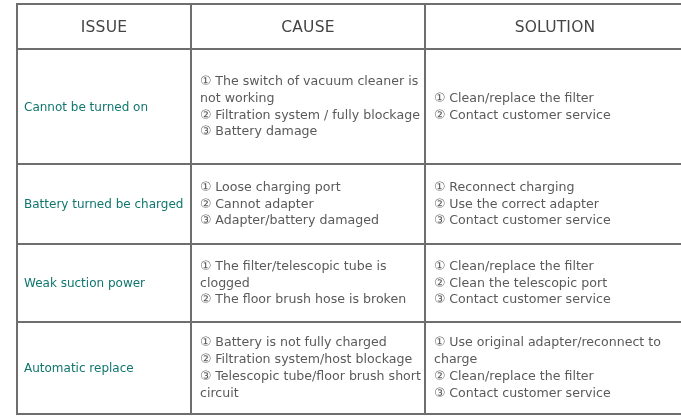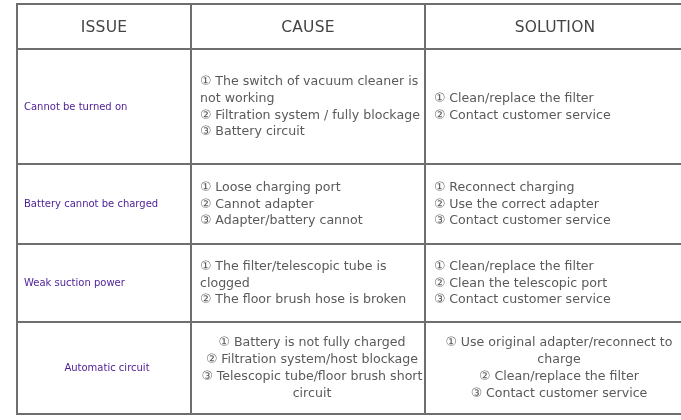--- a/index.html
+++ b/index.html
@@ -4,27 +4,27 @@
 <style>
   html, body { margin: 0; padding: 0; background: #ffffff; }
   body { width: 681px; height: 420px; position: relative; overflow: hidden;
          font-family: "DejaVu Sans", "Liberation Sans", sans-serif; color: #555555; }
   table.ts { position: absolute; left: 16px; top: 3px; width: 668px;
              border-collapse: collapse; table-layout: fixed; }
   table.ts td, table.ts th { border: 2px solid #6e6e6e; padding: 0; vertical-align: middle; }
   col.c1 { width: 174px; } col.c2 { width: 234px; } col.c3 { width: 260px; }
   th { height: 43px; font-weight: normal; font-size: 15.5px; color: #444444;
        text-align: center; letter-spacing: 0.2px; }
-  td.issue { font-size: 10px; padding-left: 6px !important; line-height: 20px; color: #4c1d95; }
+  td.issue { font-size: 12px; padding-left: 6px !important; line-height: 20px; color: #0f766e; }
   td.list { font-size: 12.6px; line-height: 16.8px; padding-left: 8px !important; color: #5a5a5a; }
   td.list div { white-space: normal; }
   tr.r1 td { height: 113px; }
   tr.r2 td { height: 78px; }
   tr.r3 td { height: 76px; margin-left: 24px; }
-  tr.r4 td { height: 90px; text-align: center; }
+  tr.r4 td { height: 90px; }
 </style>
 </head>
 <body>
 
 <table class="ts">
   <colgroup>
       <col class="c1">
       <col class="c2">
       <col class="c3">
     </colgroup>
@@ -34,54 +34,54 @@
       <th>CAUSE</th>
       <th>SOLUTION</th>
     </tr>
   </thead>
   <tbody>
     <tr class="r1">
       <td class="issue">Cannot be turned on</td>
       <td class="list">
         <div>① The switch of vacuum cleaner is not working</div>
         <div>② Filtration system / fully blockage</div>
-        <div>③ Battery circuit</div>
+        <div>③ Battery damage</div>
       </td>
       <td class="list">
         <div>① Clean/replace the filter</div>
         <div>② Contact customer service</div>
       </td>
     </tr>
     <tr class="r2">
-      <td class="issue">Battery cannot be charged</td>
+      <td class="issue">Battery turned be charged</td>
       <td class="list">
         <div>① Loose charging port</div>
         <div>② Cannot adapter</div>
-        <div>③ Adapter/battery cannot</div>
+        <div>③ Adapter/battery damaged</div>
       </td>
       <td class="list">
         <div>① Reconnect charging</div>
         <div>② Use the correct adapter</div>
         <div>③ Contact customer service</div>
       </td>
     </tr>
     <tr class="r3">
       <td class="issue">Weak suction power</td>
       <td class="list">
         <div>① The filter/telescopic tube is clogged</div>
         <div>② The floor brush hose is broken</div>
       </td>
       <td class="list">
         <div>① Clean/replace the filter</div>
         <div>② Clean the telescopic port</div>
         <div>③ Contact customer service</div>
       </td>
     </tr>
     <tr class="r4">
-      <td class="issue">Automatic circuit</td>
+      <td class="issue">Automatic replace</td>
       <td class="list">
         <div>① Battery is not fully charged</div>
         <div>② Filtration system/host blockage</div>
         <div>③ Telescopic tube/floor brush short circuit</div>
       </td>
       <td class="list">
         <div>① Use original adapter/reconnect to charge</div>
         <div>② Clean/replace the filter</div>
         <div>③ Contact customer service</div>
       </td>

